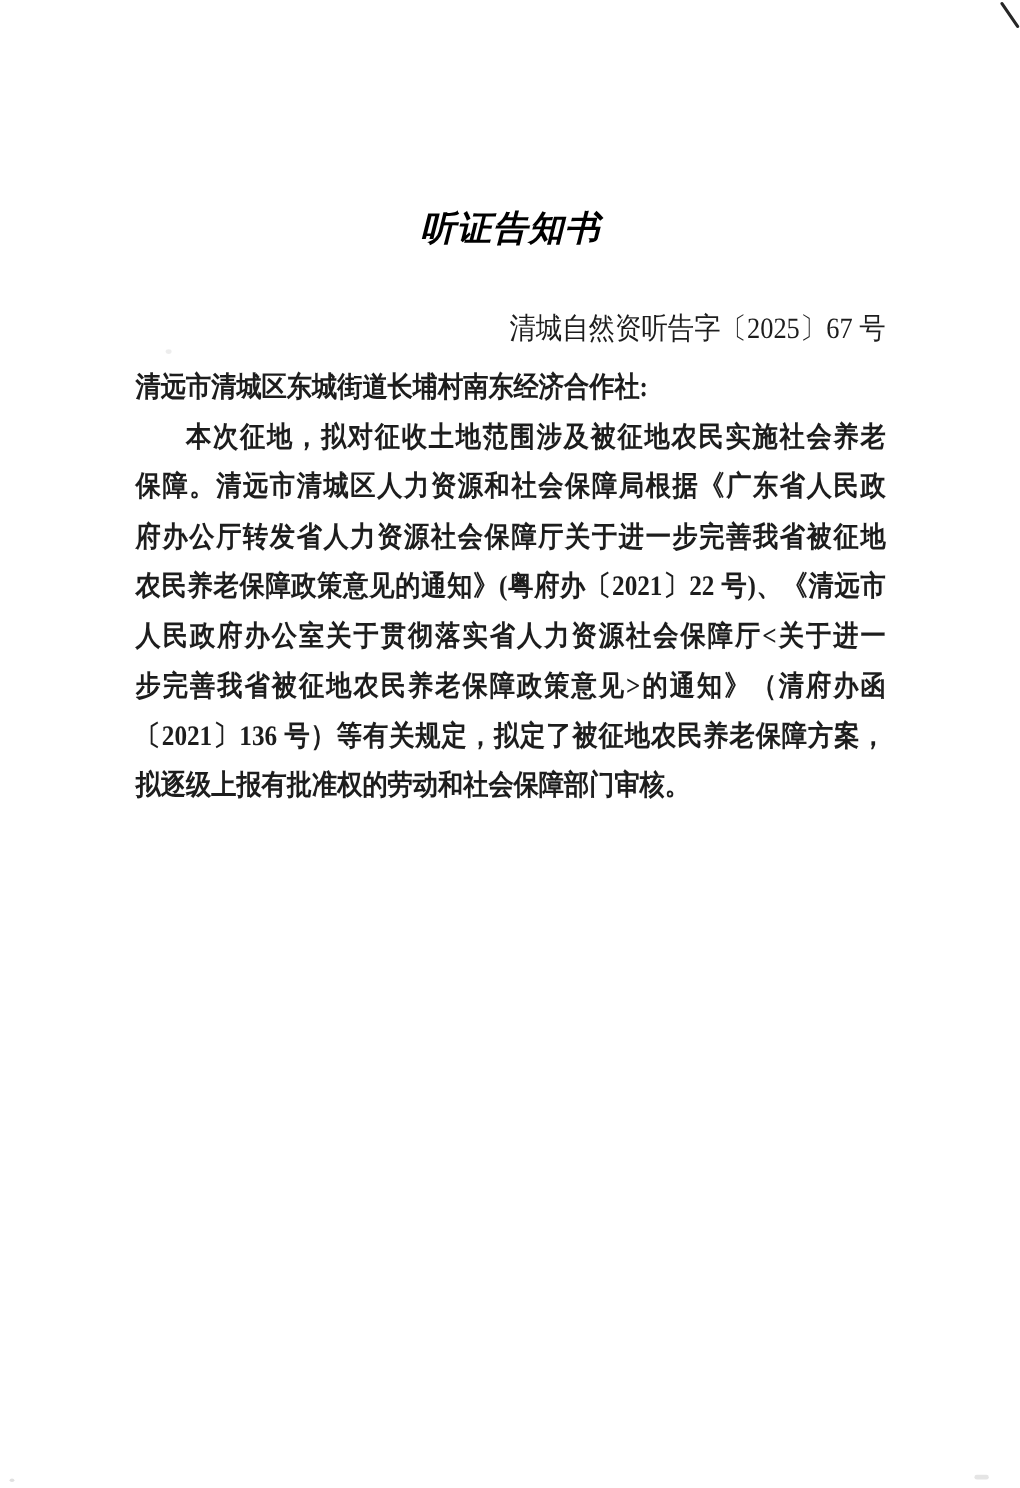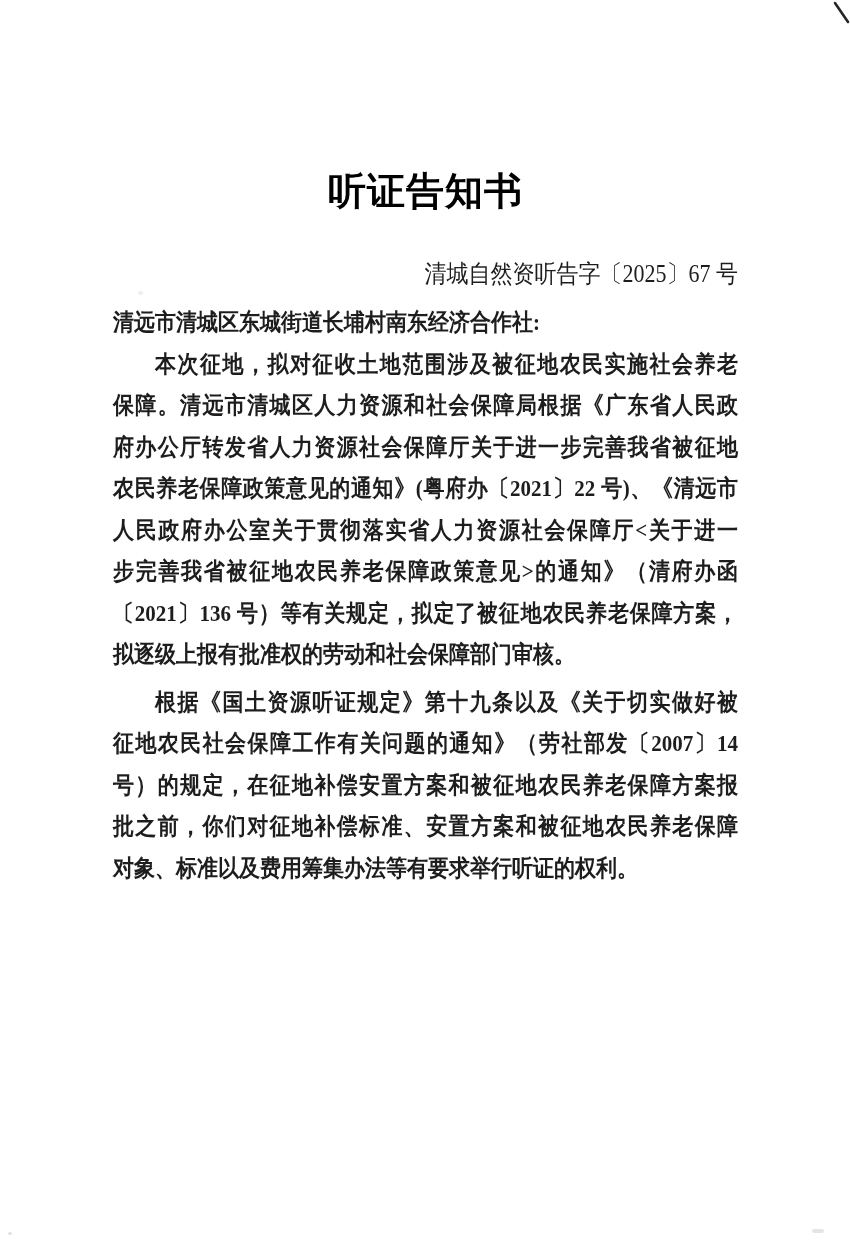--- a/index.html
+++ b/index.html
@@ -17,25 +17,26 @@
     color: #1d1d1d;
   }
   .doc-title {
     position: absolute;
     top: 172px;
     left: 113px;
     width: 625px;
     margin: 0;
     text-align: center;
     font-family: "Liberation Sans", "DejaVu Sans", sans-serif;
-    font-size: 38px;
+    font-size: 29px;
     line-height: 38px;
     font-weight: 900;
     letter-spacing: 1px;
     color: #000000;
+    font-style: italic;
   }
   .doc-number {
     position: absolute;
     top: 257px;
     left: 113px;
     width: 625px;
     text-align: right;
     font-size: 22px;
     line-height: 34px;
     transform: scaleY(1.12);
@@ -100,27 +101,20 @@
         <div class="para">
           <div class="line first">本次征地，拟对征收土地范围涉及被征地农民实施社会养老</div>
           <div class="line">保障。清远市清城区人力资源和社会保障局根据《广东省人民政</div>
           <div class="line">府办公厅转发省人力资源社会保障厅关于进一步完善我省被征地</div>
           <div class="line">农民养老保障政策意见的通知》(粤府办〔2021〕22 号)、《清远市</div>
           <div class="line">人民政府办公室关于贯彻落实省人力资源社会保障厅&lt;关于进一</div>
           <div class="line">步完善我省被征地农民养老保障政策意见&gt;的通知》（清府办函</div>
           <div class="line">〔2021〕136 号）等有关规定，拟定了被征地农民养老保障方案，</div>
           <div class="line last">拟逐级上报有批准权的劳动和社会保障部门审核。</div>
         </div>
-        <div class="para">
-          <div class="line first">根据《国土资源听证规定》第十九条以及《关于切实做好被</div>
-          <div class="line">征地农民社会保障工作有关问题的通知》（劳社部发〔2007〕14</div>
-          <div class="line">号）的规定，在征地补偿安置方案和被征地农民养老保障方案报</div>
-          <div class="line">批之前，你们对征地补偿标准、安置方案和被征地农民养老保障</div>
-          <div class="line last">对象、标准以及费用筹集办法等有要求举行听证的权利。</div>
-        </div>
       </div>
   </div>
 
   <svg class="artifact-overlay" viewBox="0 0 850 1240" xmlns="http://www.w3.org/2000/svg">
     <line x1="835" y1="3" x2="848" y2="22" stroke="#262626" stroke-width="2.6" stroke-linecap="round"></line>
   </svg>
 
   <div class="speck speck-left-margin"></div>
   <div class="speck speck-bottom-left"></div>
   <div class="speck speck-bottom-right"></div>

